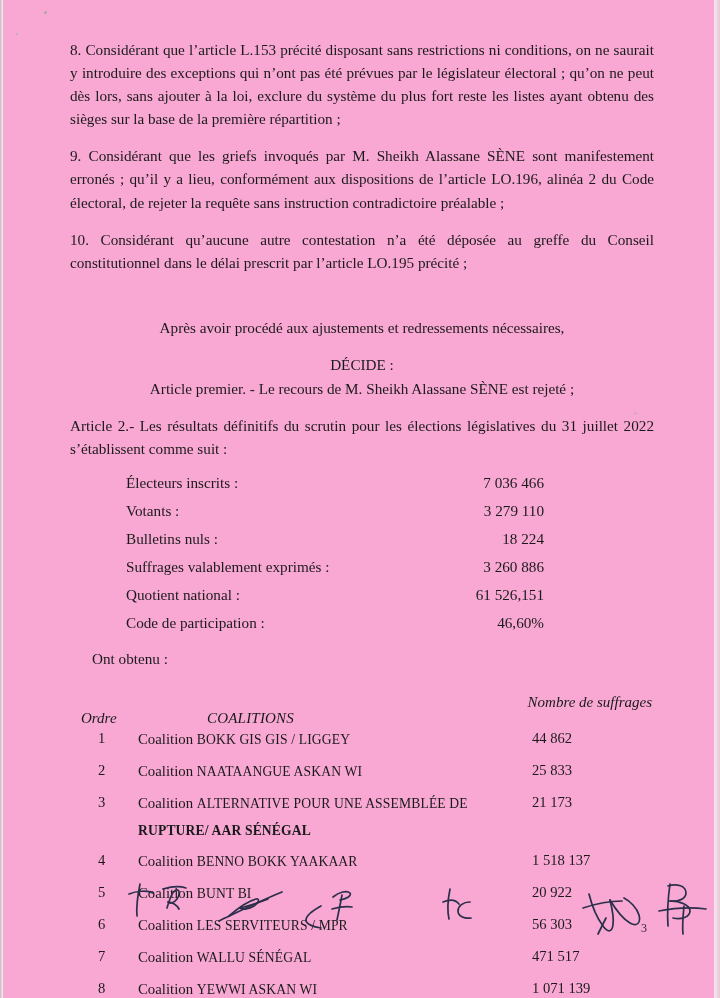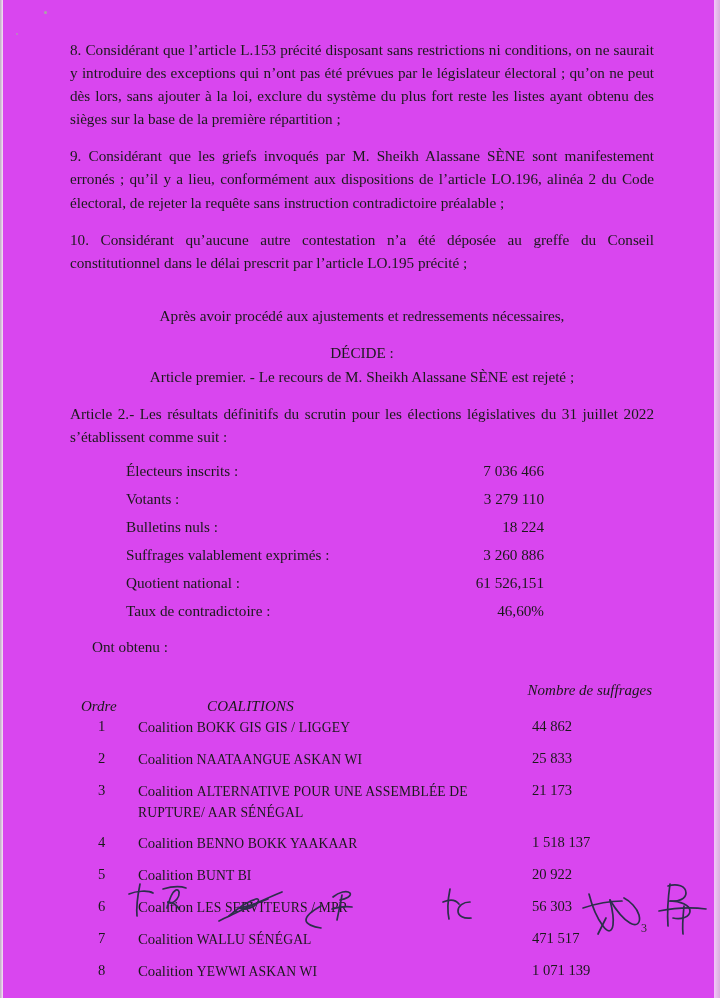--- a/index.html
+++ b/index.html
@@ -9,21 +9,21 @@
     background: #ffffff;
   }
   body {
     font-family: "Liberation Serif", "DejaVu Serif", serif;
     color: #1a1a1a;
   }
   .page {
     position: relative;
     width: 720px;
     height: 998px;
-    background: #d946ef;
+    background: #f9a8d4;
     overflow: hidden;
     box-sizing: border-box;
   }
   
   .page::before {
     content: "";
     position: absolute;
     left: 0; top: 0;
     width: 3px; height: 100%;
     background: linear-gradient(to right, #bcbcbc, #e8e8e6 70%, #fdfdfc);
@@ -56,21 +56,21 @@
     width: 584px;
   }
 
   p.para {
     margin: 0 0 14px 0;
     font-size: 15.2px;
     line-height: 1.52;
     text-align: justify;
     text-justify: inter-word;
   }
-  p.para.last-of-group { margin-bottom: 20px; }
+  p.para.last-of-group { margin-bottom: 32px; }
   p.tight { margin-bottom: 1px; }
   p.noindent { text-align: center; }
 
   .block-gap { height: 10px; }
 
   
   .stats {
     margin: 10px 0 0 0;
     padding: 0 0 0 56px;
     width: 430px;
@@ -149,20 +149,22 @@
   }
   .coal-name .cn-prefix { font-size: 14.8px; }
   .coal-name .cn-caps {
     font-size: 13.6px;
     letter-spacing: .15px;
   }
   .coal-name .cn-line2 {
     display: block;
     font-size: 13.6px;
     letter-spacing: .15px;
+    margin-top: 6px;
+    font-weight: bold;
   }
   .coal-votes {
     flex: 0 0 120px;
     white-space: nowrap;
     padding-right: 2px;
   }
 
   
   .sig-area {
     position: absolute;
@@ -228,21 +230,21 @@
         <span class="stat-label">Suffrages valablement exprimés :</span>
         <span class="stat-value">3 260 886</span>
       </div>
 
       <div class="stat-row">
         <span class="stat-label">Quotient national :</span>
         <span class="stat-value">61 526,151</span>
       </div>
 
       <div class="stat-row">
-        <span class="stat-label">Taux de contradictoire :</span>
+        <span class="stat-label">Code de participation :</span>
         <span class="stat-value">46,60%</span>
       </div>
 
     </div>
 
     <div class="ont-obtenu">Ont obtenu :</div>
 
     <div class="coal-table">
 
       <div class="coal-head">

